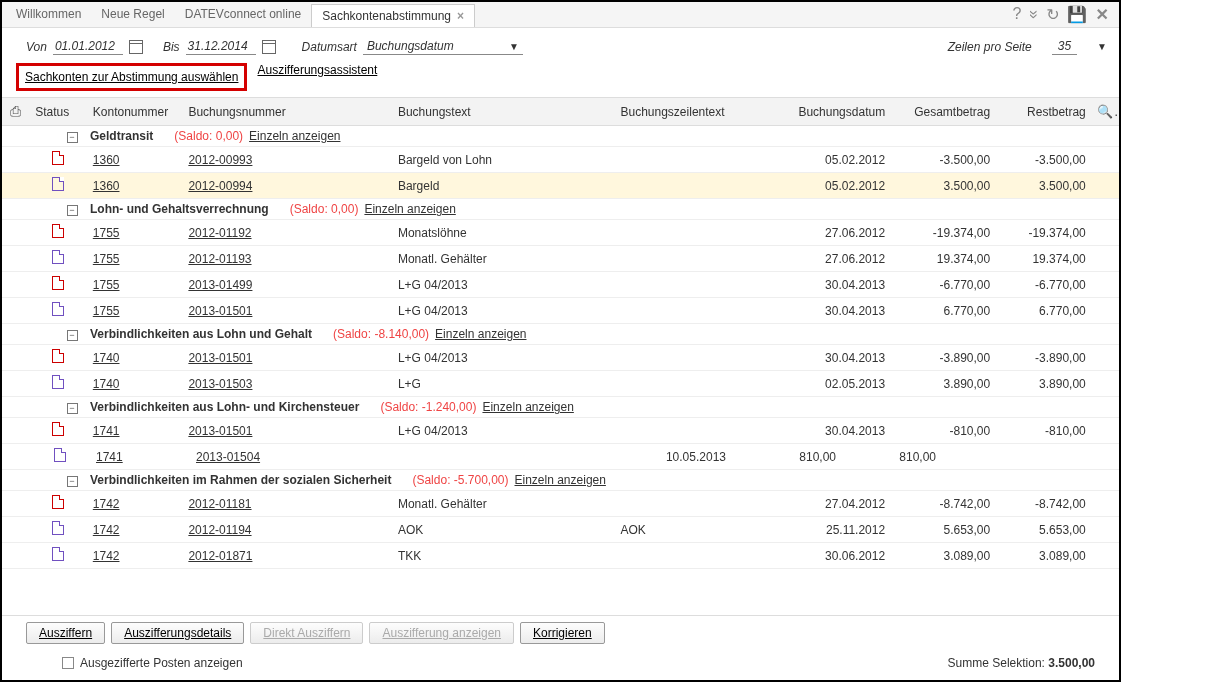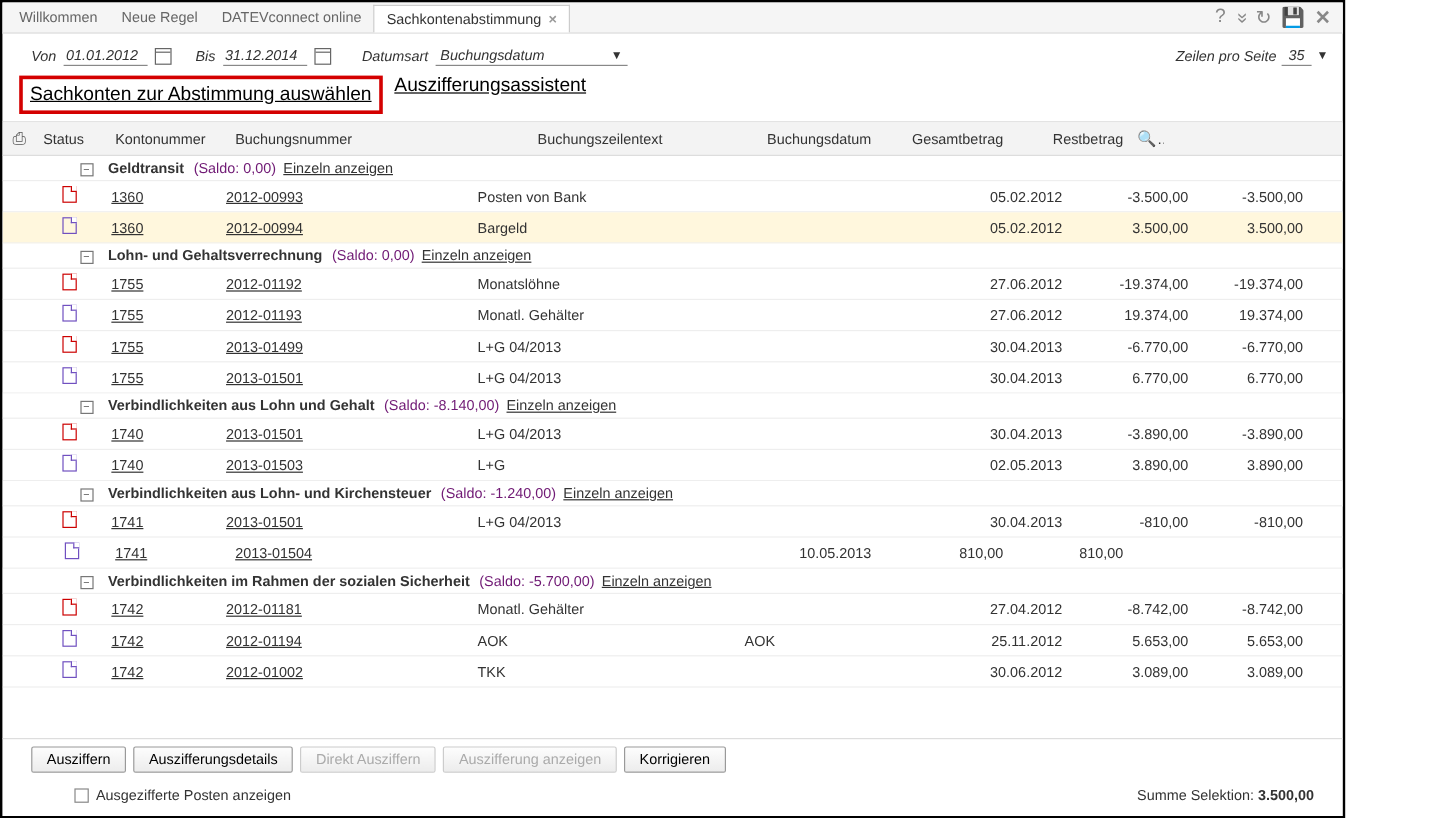--- a/index.html
+++ b/index.html
@@ -10,55 +10,55 @@
 .tab.active { background: #fff; border: 1px solid #ccc; border-bottom: none; color: #333; font-weight: 500; position: relative; top: 1px; }
 .tab .close { margin-left: 6px; color: #999; font-weight: bold; }
 .toolbar-icons { margin-left: auto; display: flex; gap: 8px; padding-right: 6px; }
 .toolbar-icons span { color: #888; font-size: 16px; cursor: pointer; }
 .filters { padding: 10px 12px 6px 24px; display: flex; align-items: center; gap: 6px; font-size: 12px; font-style: italic; }
 .filters .date-field { border-bottom: 1px solid #888; padding: 1px 2px; min-width: 70px; display: inline-block; }
 .cal-icon { width: 14px; height: 14px; display: inline-block; border: 1px solid #666; position: relative; vertical-align: middle; }
 .cal-icon::before { content: ""; position: absolute; top: 2px; left: 0; right: 0; height: 1px; background: #666; }
 .filters .dropdown { display: flex; align-items: center; gap: 4px; border-bottom: 1px solid #888; padding: 1px 4px; min-width: 160px; }
 .filters .dropdown .arrow { margin-left: auto; font-size: 10px; }
-.rows-per-page { margin-left: auto; display: flex; align-items: center; gap: 4px; }
+.rows-per-page { margin-left: auto; display: flex; align-items: center; gap: 20px; }
 .rows-per-page .val { border-bottom: 1px solid #888; padding: 1px 6px; }
 .link-row { padding: 2px 12px 6px 24px; display: flex; gap: 10px; }
 .link-highlight { border: 3px solid #d40000; padding: 4px 6px; margin-left: -10px; }
-.link { color: #000; text-decoration: underline; cursor: pointer; font-size: 16px; }
+.link { color: #000; text-decoration: underline; cursor: pointer; font-size: 12px; }
 .table-wrap { flex: 1; overflow: hidden; display: flex; flex-direction: column; border-top: 1px solid #ddd; }
 .thead { display: flex; background: #f3f3f3; border-bottom: 1px solid #ddd; font-size: 12px; align-items: center; height: 28px; }
 .th, .td { padding: 4px 6px; white-space: nowrap; overflow: hidden; text-overflow: ellipsis; }
 .col-print { width: 28px; text-align: center; }
 .col-status { width: 60px; }
 .col-status-cell { width: 60px; text-align: center; }
 .col-konto { width: 100px; }
 .col-buchnr { width: 220px; }
 .col-buchtext { width: 200px; }
 .col-zeilentext { width: 180px; margin-left: 32px; }
 .col-datum { width: 110px; text-align: right; }
 .col-betrag { width: 110px; text-align: right; }
 .col-rest { width: 100px; text-align: right; }
 .col-search { width: 28px; text-align: center; }
 .tbody { flex: 1; overflow-y: auto; font-size: 12px; }
 .group-row { display: flex; align-items: center; background: #fff; border-bottom: 1px solid #eee; padding: 3px 0; }
 .group-row .toggle { width: 28px; text-align: center; color: #555; }
 .group-row .box { width: 11px; height: 11px; border: 1px solid #777; display: inline-flex; align-items: center; justify-content: center; font-size: 9px; line-height: 1; }
 .group-row .gtitle { font-weight: bold; padding-left: 4px; }
-.group-row .gsaldo { color: #701a75; margin-left: 8px; }
+.group-row .gsaldo { color: #ef4444; margin-left: 21px; }
 .group-row .glink { margin-left: 6px; text-decoration: underline; cursor: pointer; }
 .data-row { display: flex; align-items: center; border-bottom: 1px solid #eee; height: 26px; }
 .data-row.highlight { background: #fff7dd; }
 .doc-icon { width: 12px; height: 14px; border: 1px solid; display: inline-block; position: relative; }
 .doc-icon.red { border-color: #c00; }
 .doc-icon.purple { border-color: #7050c0; }
 .doc-icon::after { content: ""; position: absolute; top: -1px; right: -1px; width: 4px; height: 4px; background: #fff; border-left: 1px solid; border-bottom: 1px solid; border-color: inherit; }
 .u { text-decoration: underline; cursor: pointer; }
 .footer-buttons { padding: 6px 24px; display: flex; gap: 6px; border-top: 1px solid #ddd; }
-.btn { border: 1px solid #999; background: linear-gradient(#fdfdfd,#ececec); padding: 3px 12px; font-size: 12px; cursor: pointer; border-radius: 2px; }
+.btn { border: 1px solid #999; background: linear-gradient(#fdfdfd,#ececec); padding: 3px 12px; font-size: 12px; cursor: pointer; border-radius: 2px; text-decoration: underline; }
 .btn.disabled { color: #aaa; border-color: #ccc; cursor: default; }
 .footer-status { display: flex; align-items: center; padding: 6px 24px 10px 24px; font-size: 12px; margin-left: 36px; }
 .chk { width: 12px; height: 12px; border: 1px solid #888; display: inline-block; margin-right: 6px; vertical-align: middle; }
 .sum { margin-left: auto; }
 .sum b { font-weight: bold; }
 .indent { width: 56px; }
 .print-icon { font-size: 14px; color: #555; }
 .search-icon-th { font-size: 13px; color: #888; }
 </style>
 </head>
@@ -108,40 +108,41 @@
     </span>
     <span class="link">Auszifferungsassistent</span>
   </div>
 
   <div class="table-wrap">
     <div class="thead">
       <div class="th col-print"><span class="print-icon">⎙</span></div>
       <div class="th col-status">Status</div>
       <div class="th col-konto">Kontonummer</div>
       <div class="th col-buchnr">Buchungsnummer</div>
+      <div class="th col-buchtext">Buchungstext</div>
       <div class="th col-zeilentext">Buchungszeilentext</div>
       <div class="th col-datum">Buchungsdatum</div>
       <div class="th col-betrag">Gesamtbetrag</div>
       <div class="th col-rest">Restbetrag</div>
       <div class="th col-search"><span class="search-icon-th">🔍</span></div>
     </div>
     <div class="tbody" id="tbody">
         <div class="group-row">
           <div class="indent"></div>
           <div class="toggle"><span class="box">−</span></div>
           <span class="gtitle">Geldtransit</span>
           <span class="gsaldo"> (Saldo: 0,00)</span>
           <span class="glink">Einzeln anzeigen</span>
         </div>
         <div class="data-row">
           <div class="td col-print"></div>
           <div class="td col-status-cell"><span class="doc-icon red"></span></div>
           <div class="td col-konto"><span class="u">1360</span></div>
           <div class="td col-buchnr"><span class="u">2012-00993</span></div>
-          <div class="td col-buchtext">Posten von Bank</div>
+          <div class="td col-buchtext">Bargeld von Lohn</div>
           <div class="td col-zeilentext"></div>
           <div class="td col-datum">05.02.2012</div>
           <div class="td col-betrag">-3.500,00</div>
           <div class="td col-rest">-3.500,00</div>
           <div class="td col-search"></div>
         </div>
         <div class="data-row highlight">
           <div class="td col-print"></div>
           <div class="td col-status-cell"><span class="doc-icon purple"></span></div>
           <div class="td col-konto"><span class="u">1360</span></div>
@@ -297,21 +298,21 @@
           <div class="td col-zeilentext">AOK</div>
           <div class="td col-datum">25.11.2012</div>
           <div class="td col-betrag">5.653,00</div>
           <div class="td col-rest">5.653,00</div>
           <div class="td col-search"></div>
         </div>
         <div class="data-row">
           <div class="td col-print"></div>
           <div class="td col-status-cell"><span class="doc-icon purple"></span></div>
           <div class="td col-konto"><span class="u">1742</span></div>
-          <div class="td col-buchnr"><span class="u">2012-01002</span></div>
+          <div class="td col-buchnr"><span class="u">2012-01871</span></div>
           <div class="td col-buchtext">TKK</div>
           <div class="td col-zeilentext"></div>
           <div class="td col-datum">30.06.2012</div>
           <div class="td col-betrag">3.089,00</div>
           <div class="td col-rest">3.089,00</div>
           <div class="td col-search"></div>
         </div>
       </div>
   </div>
 

